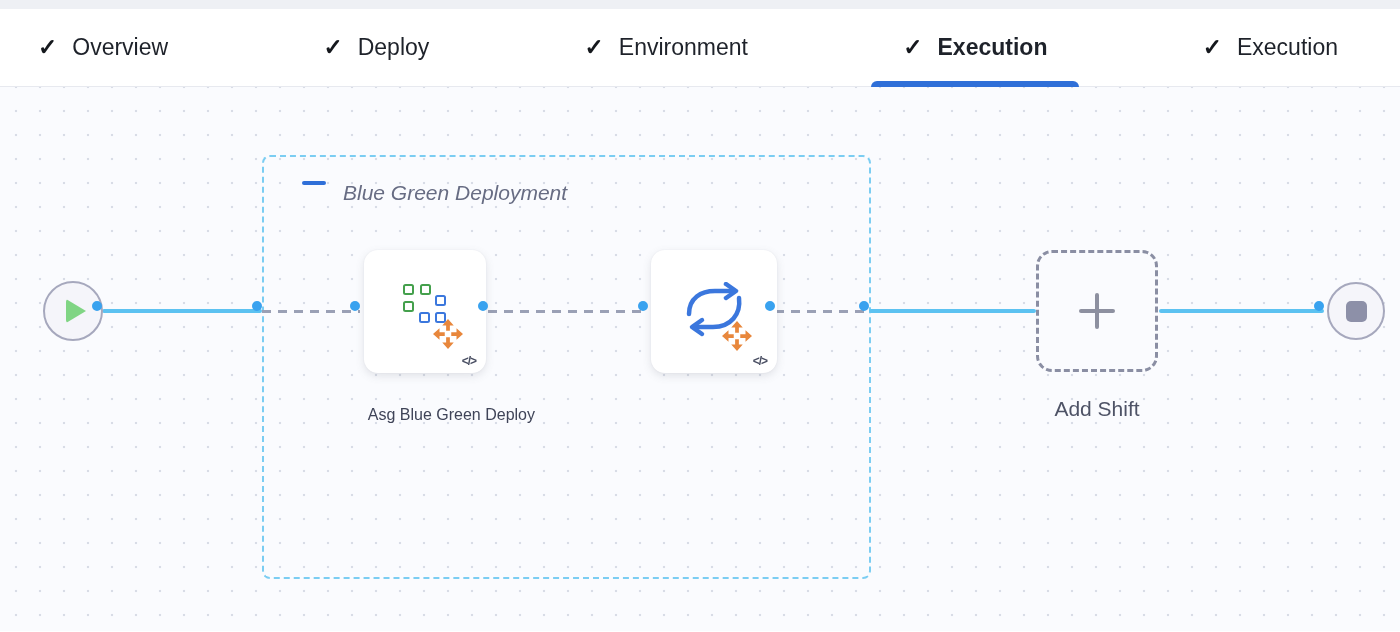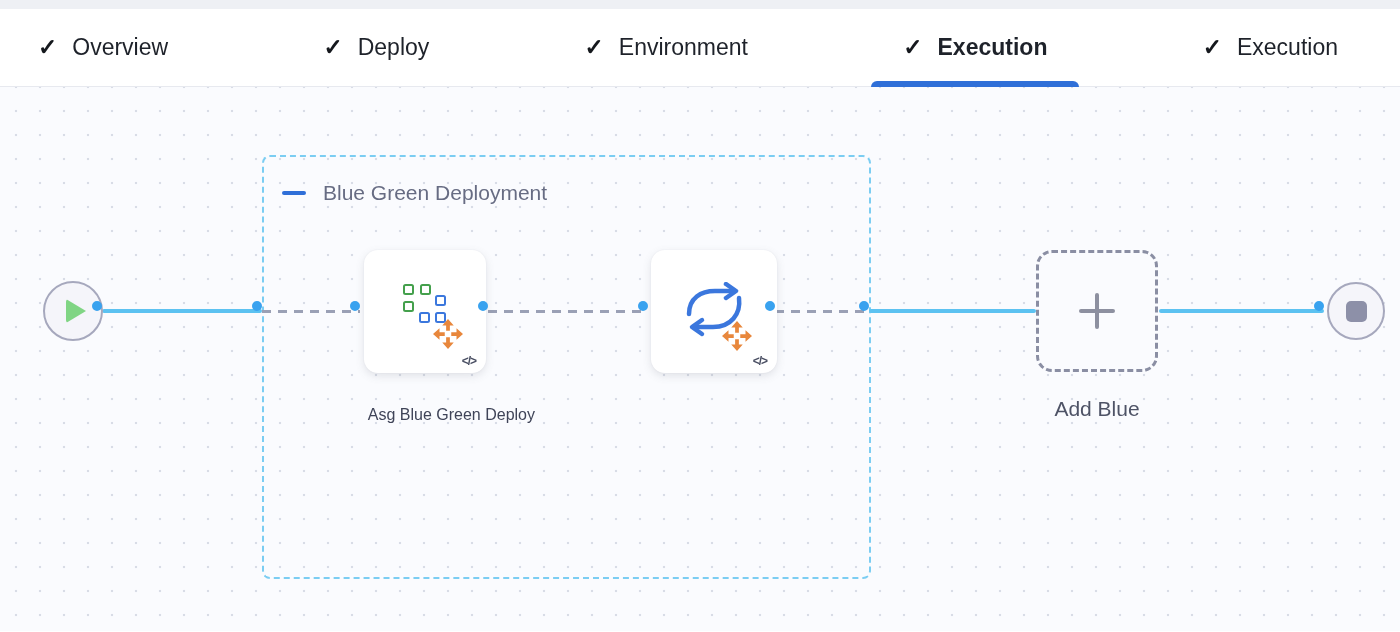--- a/index.html
+++ b/index.html
@@ -34,22 +34,22 @@
   .node-circle { position:absolute; width:60px; height:60px; border-radius:50%;
     background:#f5f5fa; border:2px solid #a6a8bd; z-index:3;
     display:flex; align-items:center; justify-content:center; }
   .play-tri { width:0; height:0; border-top:12px solid transparent;
     border-bottom:12px solid transparent; border-left:20px solid #80d584;
     border-radius:3px; margin-left:6px; }
   .stop-sq { width:21px; height:21px; background:#8d90a8; border-radius:5px; }
 
   .group-box { position:absolute; left:262px; top:68px; width:609px; height:424px;
     border:2px dashed #7bcdf2; border-radius:8px; z-index:1; }
-  .group-header { position:absolute; left:18px; top:24px; display:flex;
-    align-items:center; }
+  .group-header { position:absolute; left:38px; top:24px; display:flex;
+    align-items:flex-start;font-style:italic; }
   .minus-ico { width:24px; height:4px; background:#2f6fd8; border-radius:2px;
     margin-right:17px; cursor:pointer; }
   .group-title { font-size:21px; color:#676c83; }
 
   .step-card { position:absolute; top:163px; width:122px; height:123px;
     background:#ffffff; border-radius:14px; z-index:4; cursor:pointer;
     box-shadow:0 3px 8px rgba(96,97,112,0.16), 0 0 2px rgba(40,41,61,0.06); }
   .badge-code { position:absolute; right:10px; bottom:5px; font-size:12px;
     font-weight:700; color:#4a4f63; letter-spacing:-1px; }
 
@@ -173,15 +173,15 @@
   <div class="port" style="left:92px;  top:214px;"></div>
   <div class="port" style="left:252px; top:214px;"></div>
   <div class="port" style="left:350px; top:214px;"></div>
   <div class="port" style="left:478px; top:214px;"></div>
   <div class="port" style="left:638px; top:214px;"></div>
   <div class="port" style="left:765px; top:214px;"></div>
   <div class="port" style="left:859px; top:214px;"></div>
   <div class="port" style="left:1314px; top:214px;"></div>
 
   <div class="step-label" style="left:315px; width:220px;">Asg Blue Green Deploy</div>
-  <div class="addstep-label">Add Blue</div>
+  <div class="addstep-label">Add Shift</div>
 
 </div>
 
 </body></html>

